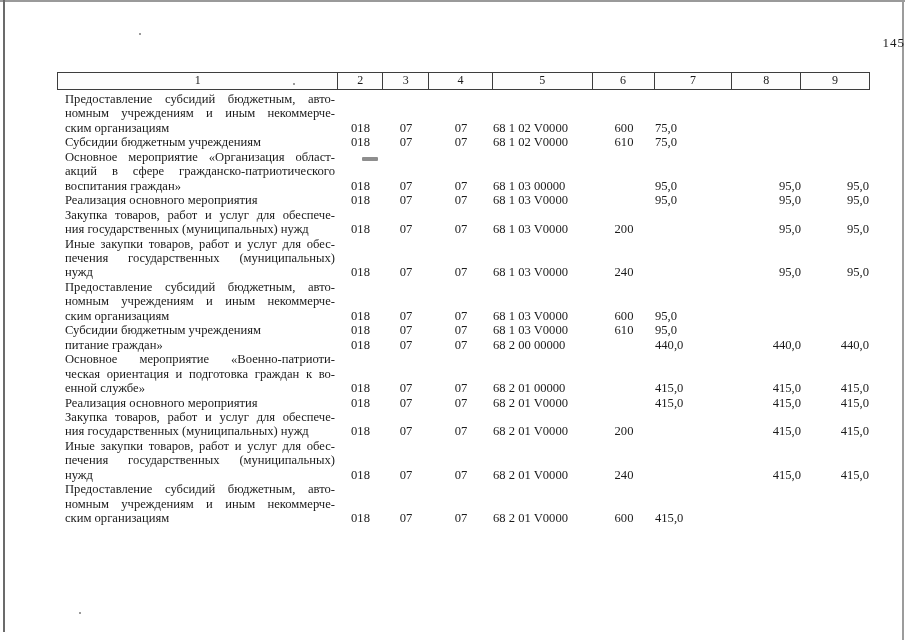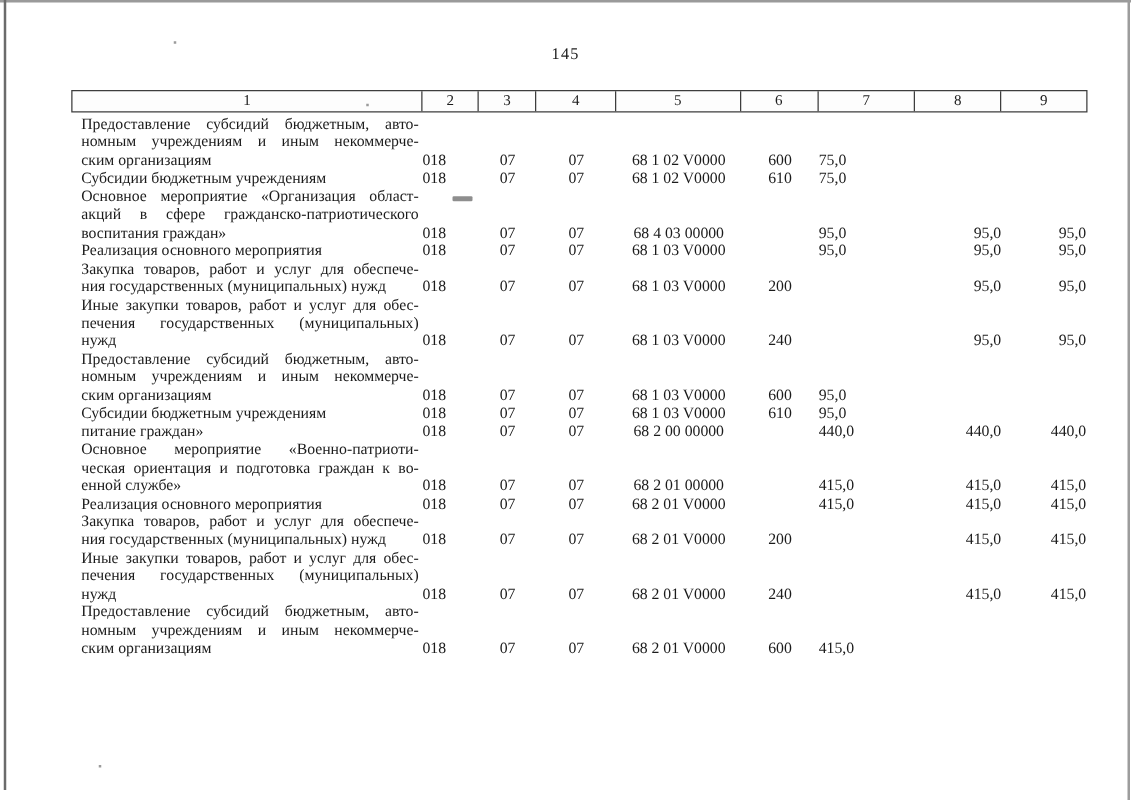--- a/index.html
+++ b/index.html
@@ -8,21 +8,21 @@
     position: relative; width: 905px; height: 640px;
     background: #ffffff; overflow: hidden; color: #1b1b1b;
   }
   
   .edge-top    { position: absolute; left: 0; top: 0; width: 905px; height: 2px; background: #9a9a9a; }
   .edge-left   { position: absolute; left: 3px; top: 0; width: 1.5px; height: 632px; background: #6b6b6b; }
   .edge-right  { position: absolute; left: 902px; top: 0; width: 1.5px; height: 640px; background: #9c9c9c; }
 
   .page-number {
     position: absolute; top: 35px; left: 0; width: 905px;
-    text-align: center; font-size: 13px; letter-spacing: 1px;
+    text-align: right; font-size: 13px; letter-spacing: 1px;
   }
 
   .table-wrap { position: absolute; left: 57px; top: 72px; width: 813px; }
 
   .thead {
     display: flex; width: 813px; height: 18px; box-sizing: border-box;
     border: 1.6px solid #3d3d3d; background: #fdfdfd;
   }
   .hcell {
     box-sizing: border-box; border-right: 1.5px solid #3d3d3d;
@@ -32,24 +32,24 @@
   .hcell:last-child { border-right: none; }
 
   .w1 { width: 281px; } .w2 { width: 45px; } .w3 { width: 46px; }
   .w4 { width: 64px; }  .w5 { width: 100px; } .w6 { width: 62px; }
   .w7 { width: 78px; }  .w8 { width: 69px; }  .w9 { width: 68px; }
 
   .tbody { width: 813px; padding-top: 2px; font-size: 12.6px; line-height: 14.45px; }
   .trow { display: flex; align-items: flex-end; }
   .cell { box-sizing: border-box; flex-shrink: 0; white-space: nowrap; }
   .c1 { width: 281px; padding-left: 8px; padding-right: 3px; white-space: normal; }
-  .c2 { width: 45px; text-align: left; }
+  .c2 { width: 45px; text-align: center; }
   .c3 { width: 46px; text-align: center; }
   .c4 { width: 64px; text-align: center; }
-  .c5 { width: 100px; text-align: center; }
+  .c5 { width: 100px; text-align: left; }
   .c6 { width: 62px; text-align: center; }
   .c7 { width: 78px; text-align: left; padding-right: 1px; }
   .c8 { width: 69px; text-align: right; padding-right: 1px; }
   .c9 { width: 68px; text-align: right; padding-right: 1px; }
 
   .dline { min-height: 14.45px; }
   .jl { text-align: justify; text-align-last: justify; }
 
   
   .scan-dash {
@@ -114,21 +114,21 @@
         </div>
         <div class="trow">
           <div class="cell c1">
             <div class="dline jl">Основное мероприятие «Организация област-</div>
             <div class="dline jl">акций в сфере гражданско-патриотического</div>
             <div class="dline">воспитания граждан»</div>
           </div>
           <div class="cell c2">018</div>
           <div class="cell c3">07</div>
           <div class="cell c4">07</div>
-          <div class="cell c5">68 4 03 00000</div>
+          <div class="cell c5">68 1 03 00000</div>
           <div class="cell c6"></div>
           <div class="cell c7">95,0</div>
           <div class="cell c8">95,0</div>
           <div class="cell c9">95,0</div>
         </div>
         <div class="trow">
           <div class="cell c1">
             <div class="dline">Реализация основного мероприятия</div>
           </div>
           <div class="cell c2">018</div>

